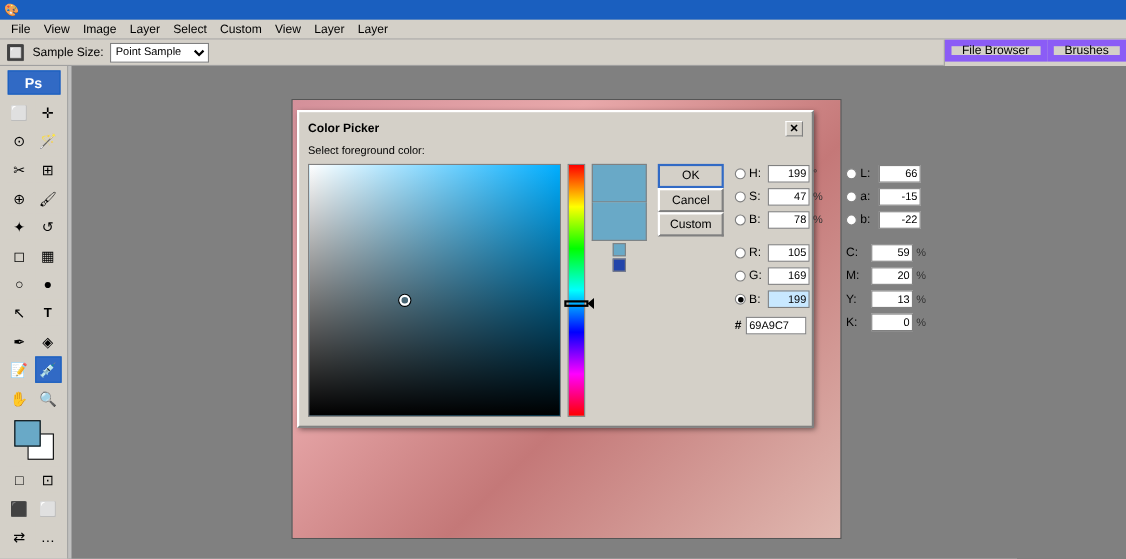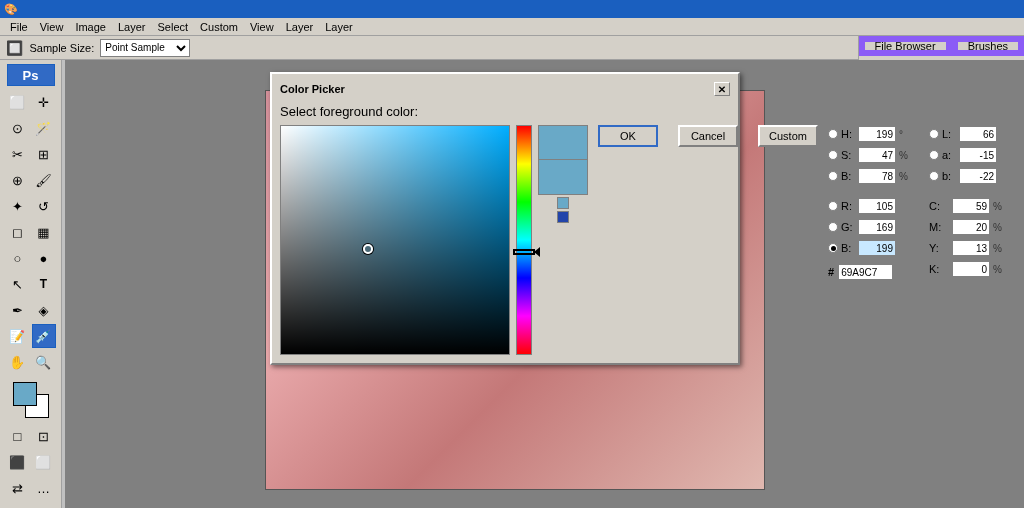--- a/index.html
+++ b/index.html
@@ -156,21 +156,21 @@
     .dialog-overlay {
       position: absolute;
       top: 0;
       left: 0;
       right: 0;
       bottom: 0;
       background: transparent;
       display: flex;
       align-items: flex-start;
       justify-content: flex-start;
-      padding-top: 72px;
+      padding-top: 100px;
       padding-left: 270px;
       z-index: 100;
     }
     .dialog {
       background: #d4d0c8;
       border: 2px solid #808080;
       border-top: 2px solid #ffffff;
       border-left: 2px solid #ffffff;
       width: 470px;
       padding: 8px;
@@ -196,21 +196,21 @@
       border-left-color: #fff;
       display: flex;
       align-items: center;
       justify-content: center;
       cursor: pointer;
       font-size: 10px;
       font-weight: bold;
     }
 
     .dialog-subtitle {
-      font-size: 13px;
+      font-size: 10px;
       margin-bottom: 6px;
     }
 
     .color-picker-content {
       display: flex;
       gap: 6px;
       align-items: flex-start;
     }
     
     .actual-gradient {
@@ -305,21 +305,22 @@
       height: 12px;
       border: 1px solid #808080;
       background: #d4d0c8;
       cursor: pointer;
     }
     .icon-small.active { background: #69A9C7; }
 
     
     .dialog-buttons {
       display: flex;
-      gap: 20px;
+      flex-direction: column;
+      gap: 0;
       margin-left: 4px;
     }
     .dialog-btn {
       width: 60px;
       height: 22px;
       background: #d4d0c8;
       border: 2px solid #808080;
       border-top-color: #ffffff;
       border-left-color: #ffffff;
       font-size: 11px;

